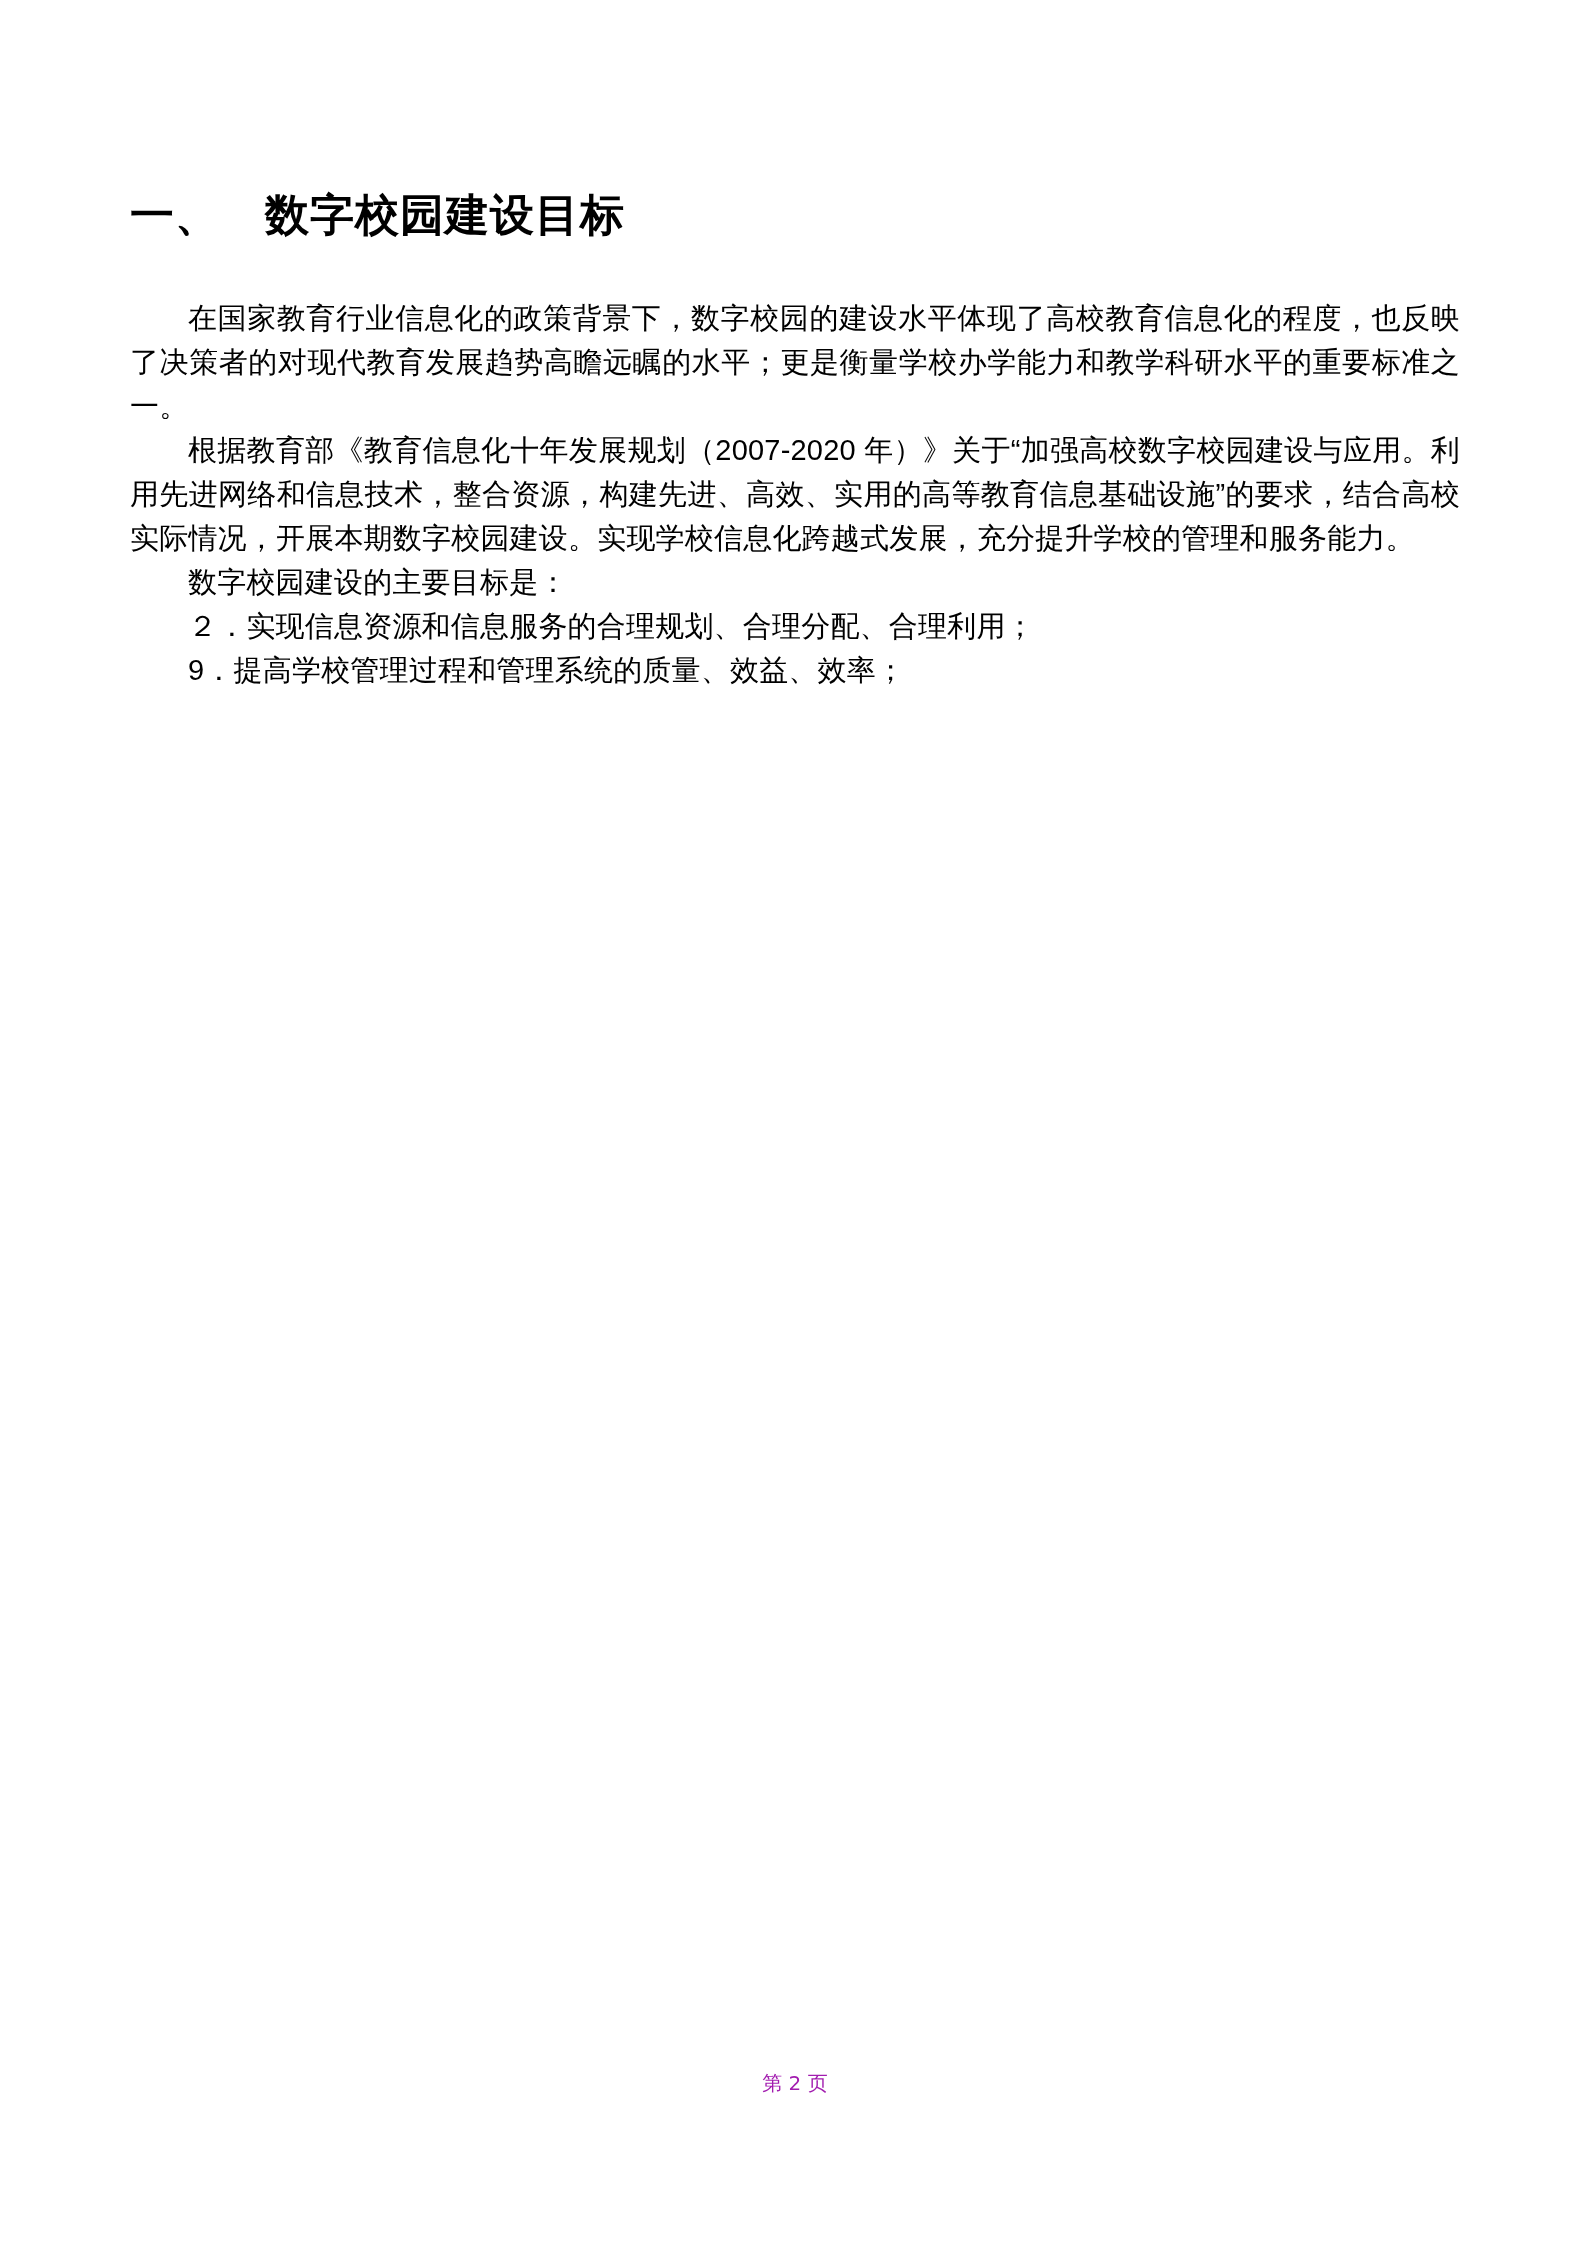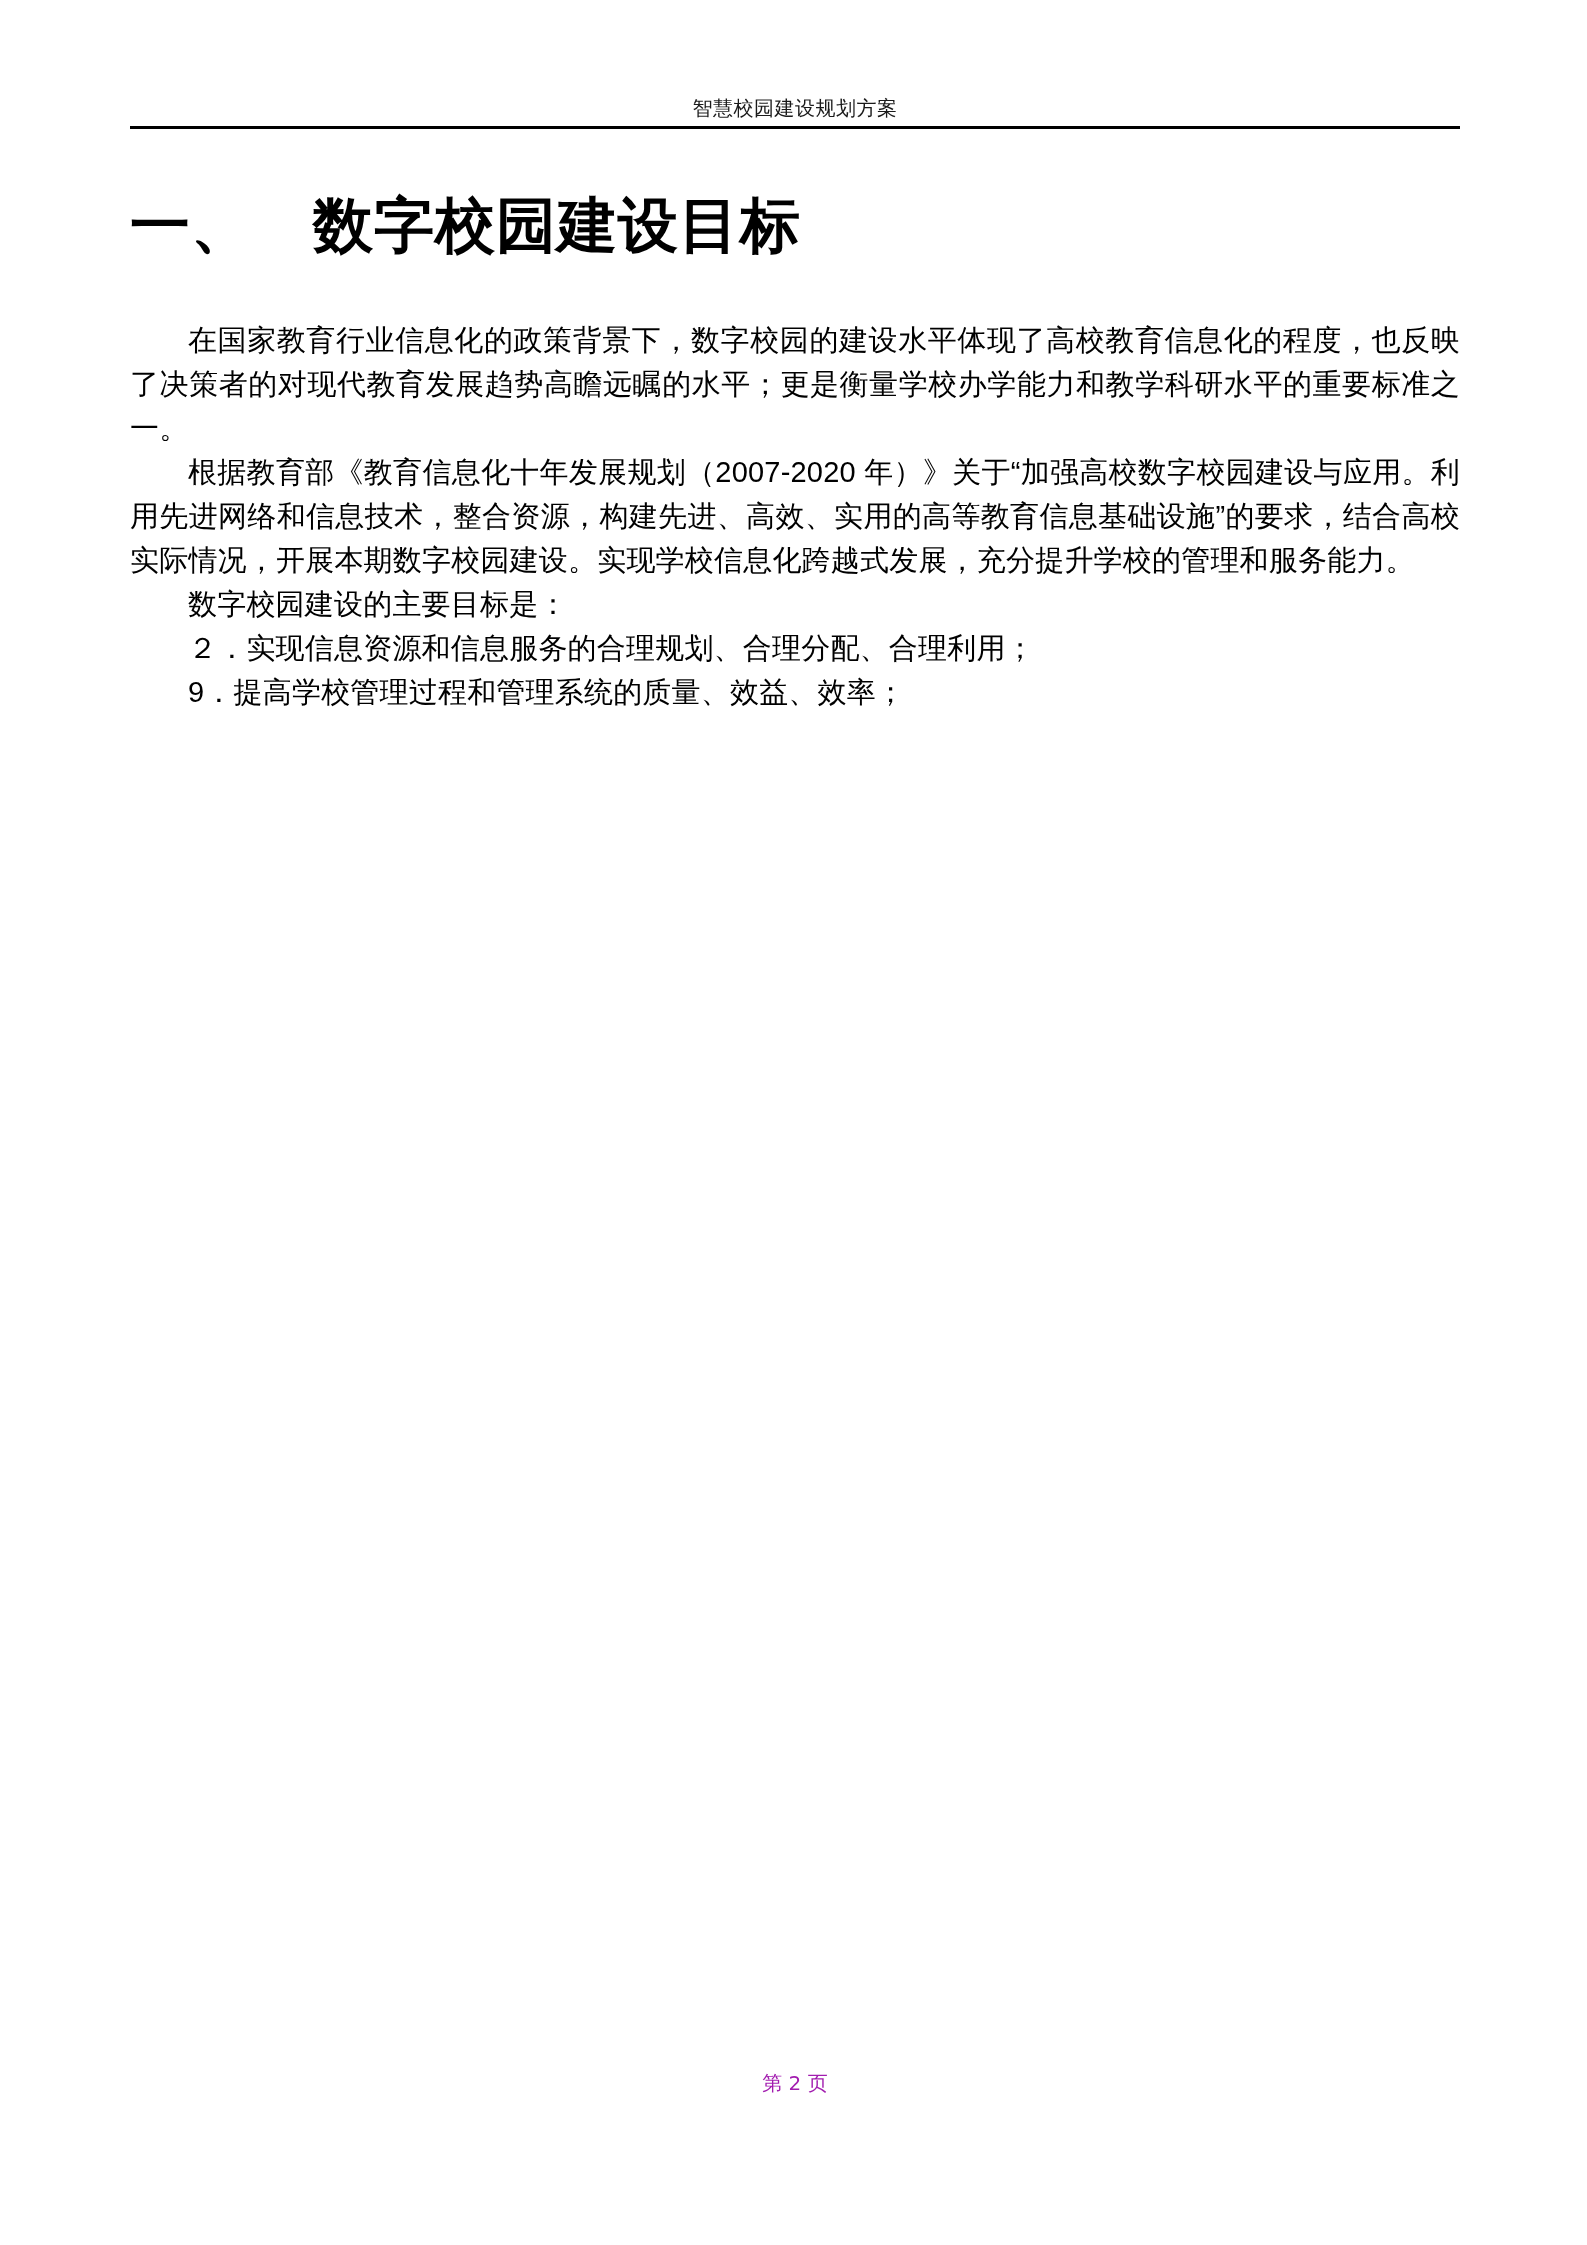--- a/index.html
+++ b/index.html
@@ -44,21 +44,21 @@
   
   .content {
     position: absolute;
     left: 130px;
     top: 185px;
     width: 1330px;
   }
 
   .doc-title {
     font-family: "DejaVu Serif", "Liberation Serif", serif;
-    font-size: 60px;
+    font-size: 44px;
     font-weight: bold;
     line-height: 1.35;
     margin: 0 0 52px 0;
     letter-spacing: 1px;
     white-space: pre;
   }
 
   p.para {
     font-size: 29px;
     line-height: 44px;
@@ -86,24 +86,20 @@
     font-size: 20px;
     font-family: "DejaVu Sans", "Liberation Sans", sans-serif;
     color: #a21caf;
   }
 </style>
 </head>
 <body>
 
 <div class="page">
 
-  <div class="header-area">
-    <div class="header-text">智慧校园建设规划方案</div>
-    <div class="header-rule"></div>
-  </div>
 
   <div class="content">
 
     <h1 class="doc-title">一、　数字校园建设目标</h1>
 
     <p class="para">在国家教育行业信息化的政策背景下，数字校园的建设水平体现了高校教育信息化的程度，也反映了决策者的对现代教育发展趋势高瞻远瞩的水平；更是衡量学校办学能力和教学科研水平的重要标准之一。</p>
 
     <p class="para">根据教育部《教育信息化十年发展规划（2007-2020 年）》关于“加强高校数字校园建设与应用。利用先进网络和信息技术，整合资源，构建先进、高效、实用的高等教育信息基础设施”的要求，结合高校实际情况，开展本期数字校园建设。实现学校信息化跨越式发展，充分提升学校的管理和服务能力。</p>
 
     <p class="para last-line-left">数字校园建设的主要目标是：</p>

